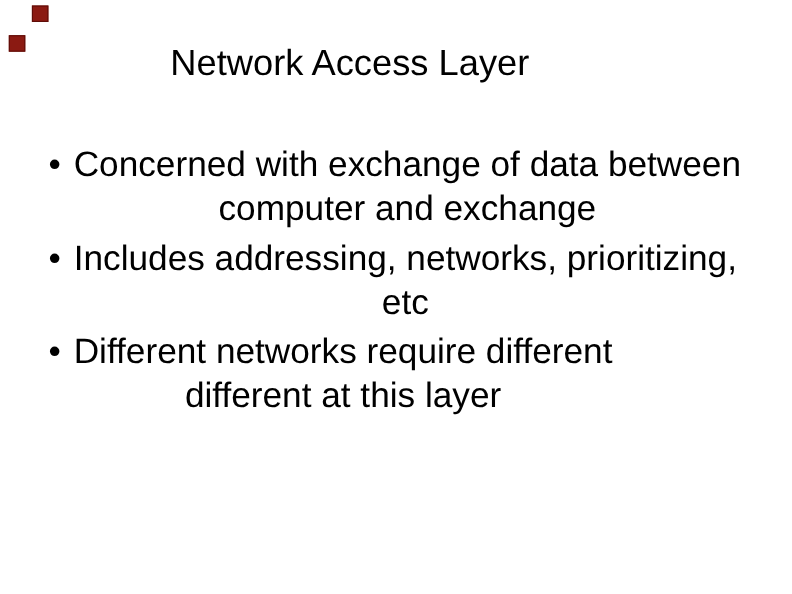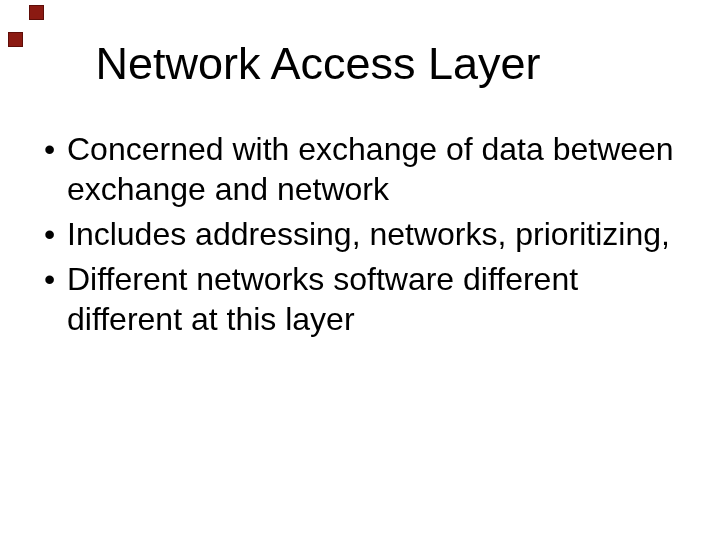--- a/index.html
+++ b/index.html
@@ -21,21 +21,21 @@
     background: #8b1a12;
     border: 1px solid #5f0d08;
   }
   #deco-square-1 { left: 29px; top: 5px; }
   #deco-square-2 { left: 8px;  top: 32px; }
   .slide-title {
     position: absolute;
     top: 37px; left: 0;
     width: 636px;
     text-align: center;
-    font-size: 45px;
+    font-size: 33px;
     font-weight: normal;
     line-height: 1.2;
     letter-spacing: 0px;
     white-space: nowrap;
   }
   .bullet-list {
     position: absolute;
     left: 44px; top: 129px;
     width: 660px;
   }
@@ -48,51 +48,53 @@
     width: 23px;
     font-size: 32px;
     line-height: 40px;
   }
   .bullet-text {
     font-size: 32px;
     line-height: 40px;
   }
   .bullet-line {
     white-space: nowrap;
+    text-align: center;
   }
 </style>
 </head>
 <body>
 
 <div class="slide">
 
   <div class="deco-square" id="deco-square-1" style="background: rgb(139, 26, 18); border-color: rgb(95, 13, 8);"></div>
   <div class="deco-square" id="deco-square-2" style="background: rgb(139, 26, 18); border-color: rgb(95, 13, 8);"></div>
 
   <h1 class="slide-title">Network Access Layer</h1>
 
   <div class="bullet-list">
 
     <div class="bullet-item">
       <span class="bullet-dot">•</span>
       <div class="bullet-text">
         <div class="bullet-line">Concerned with exchange of data between</div>
-        <div class="bullet-line">exchange and network</div>
+        <div class="bullet-line">computer and exchange</div>
       </div>
     </div>
 
     <div class="bullet-item">
       <span class="bullet-dot">•</span>
       <div class="bullet-text">
         <div class="bullet-line">Includes addressing, networks, prioritizing,</div>
+        <div class="bullet-line">etc</div>
       </div>
     </div>
 
     <div class="bullet-item">
       <span class="bullet-dot">•</span>
       <div class="bullet-text">
-        <div class="bullet-line">Different networks software different</div>
+        <div class="bullet-line">Different networks require different</div>
         <div class="bullet-line">different at this layer</div>
       </div>
     </div>
 
   </div>
 </div>
 
 </body></html>

